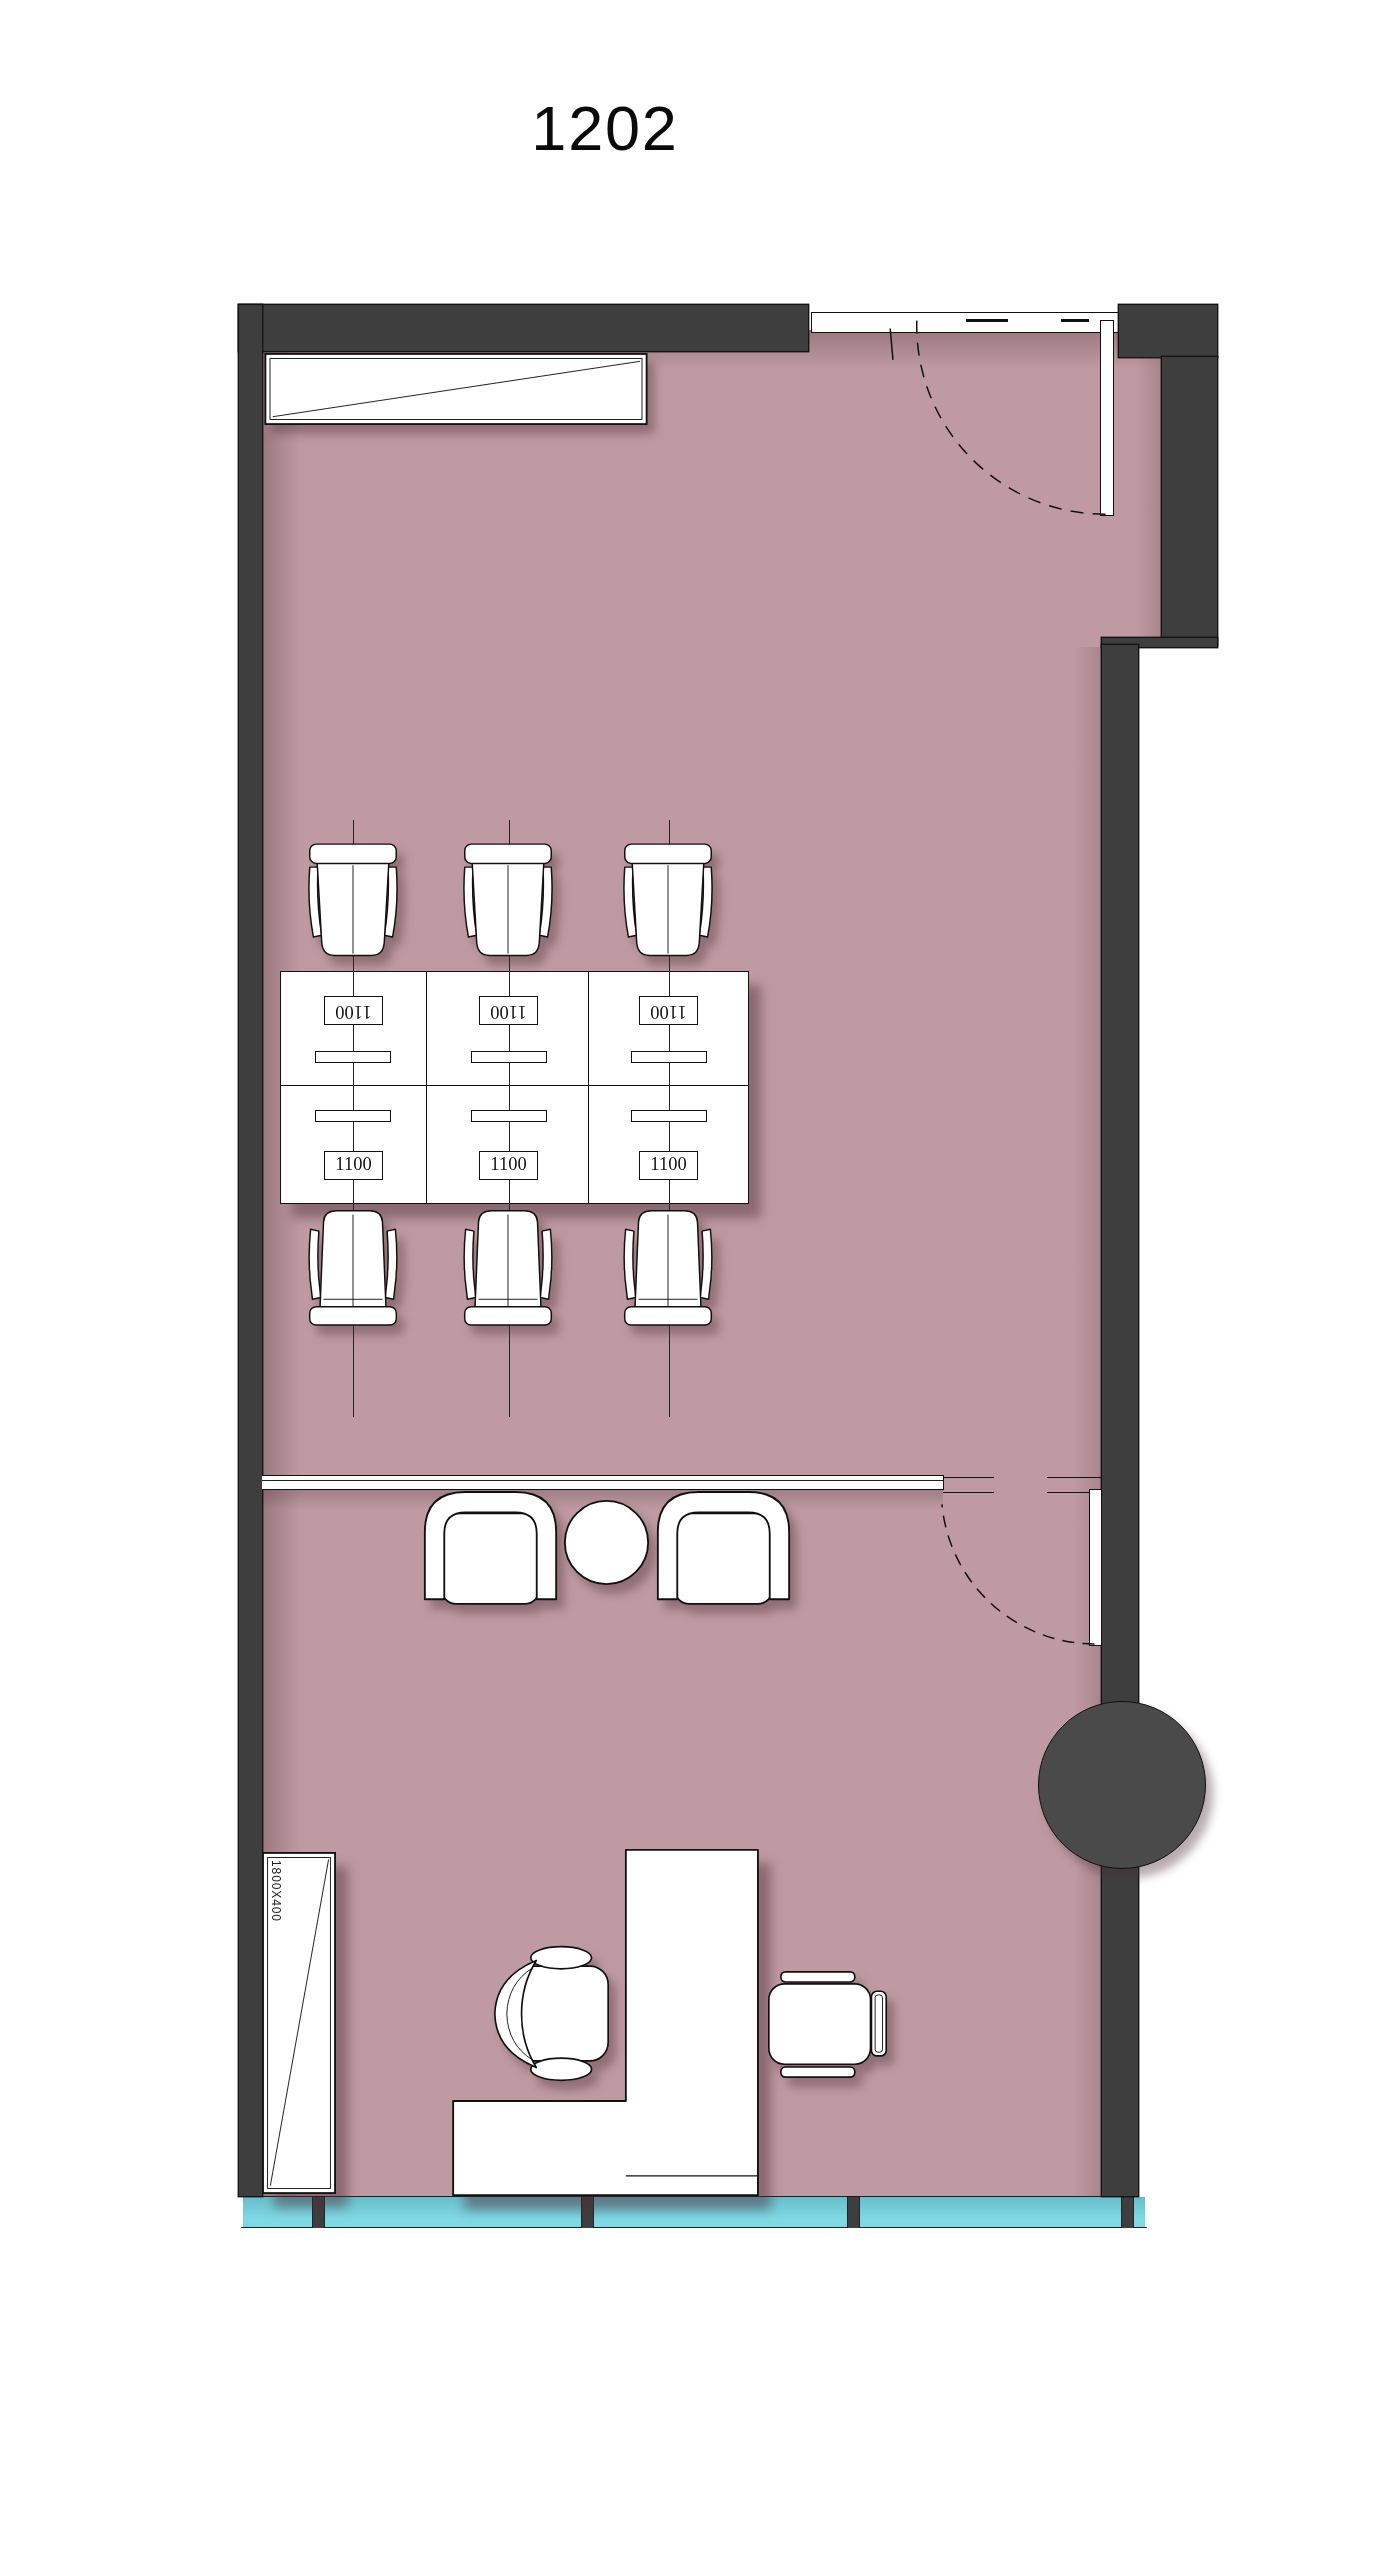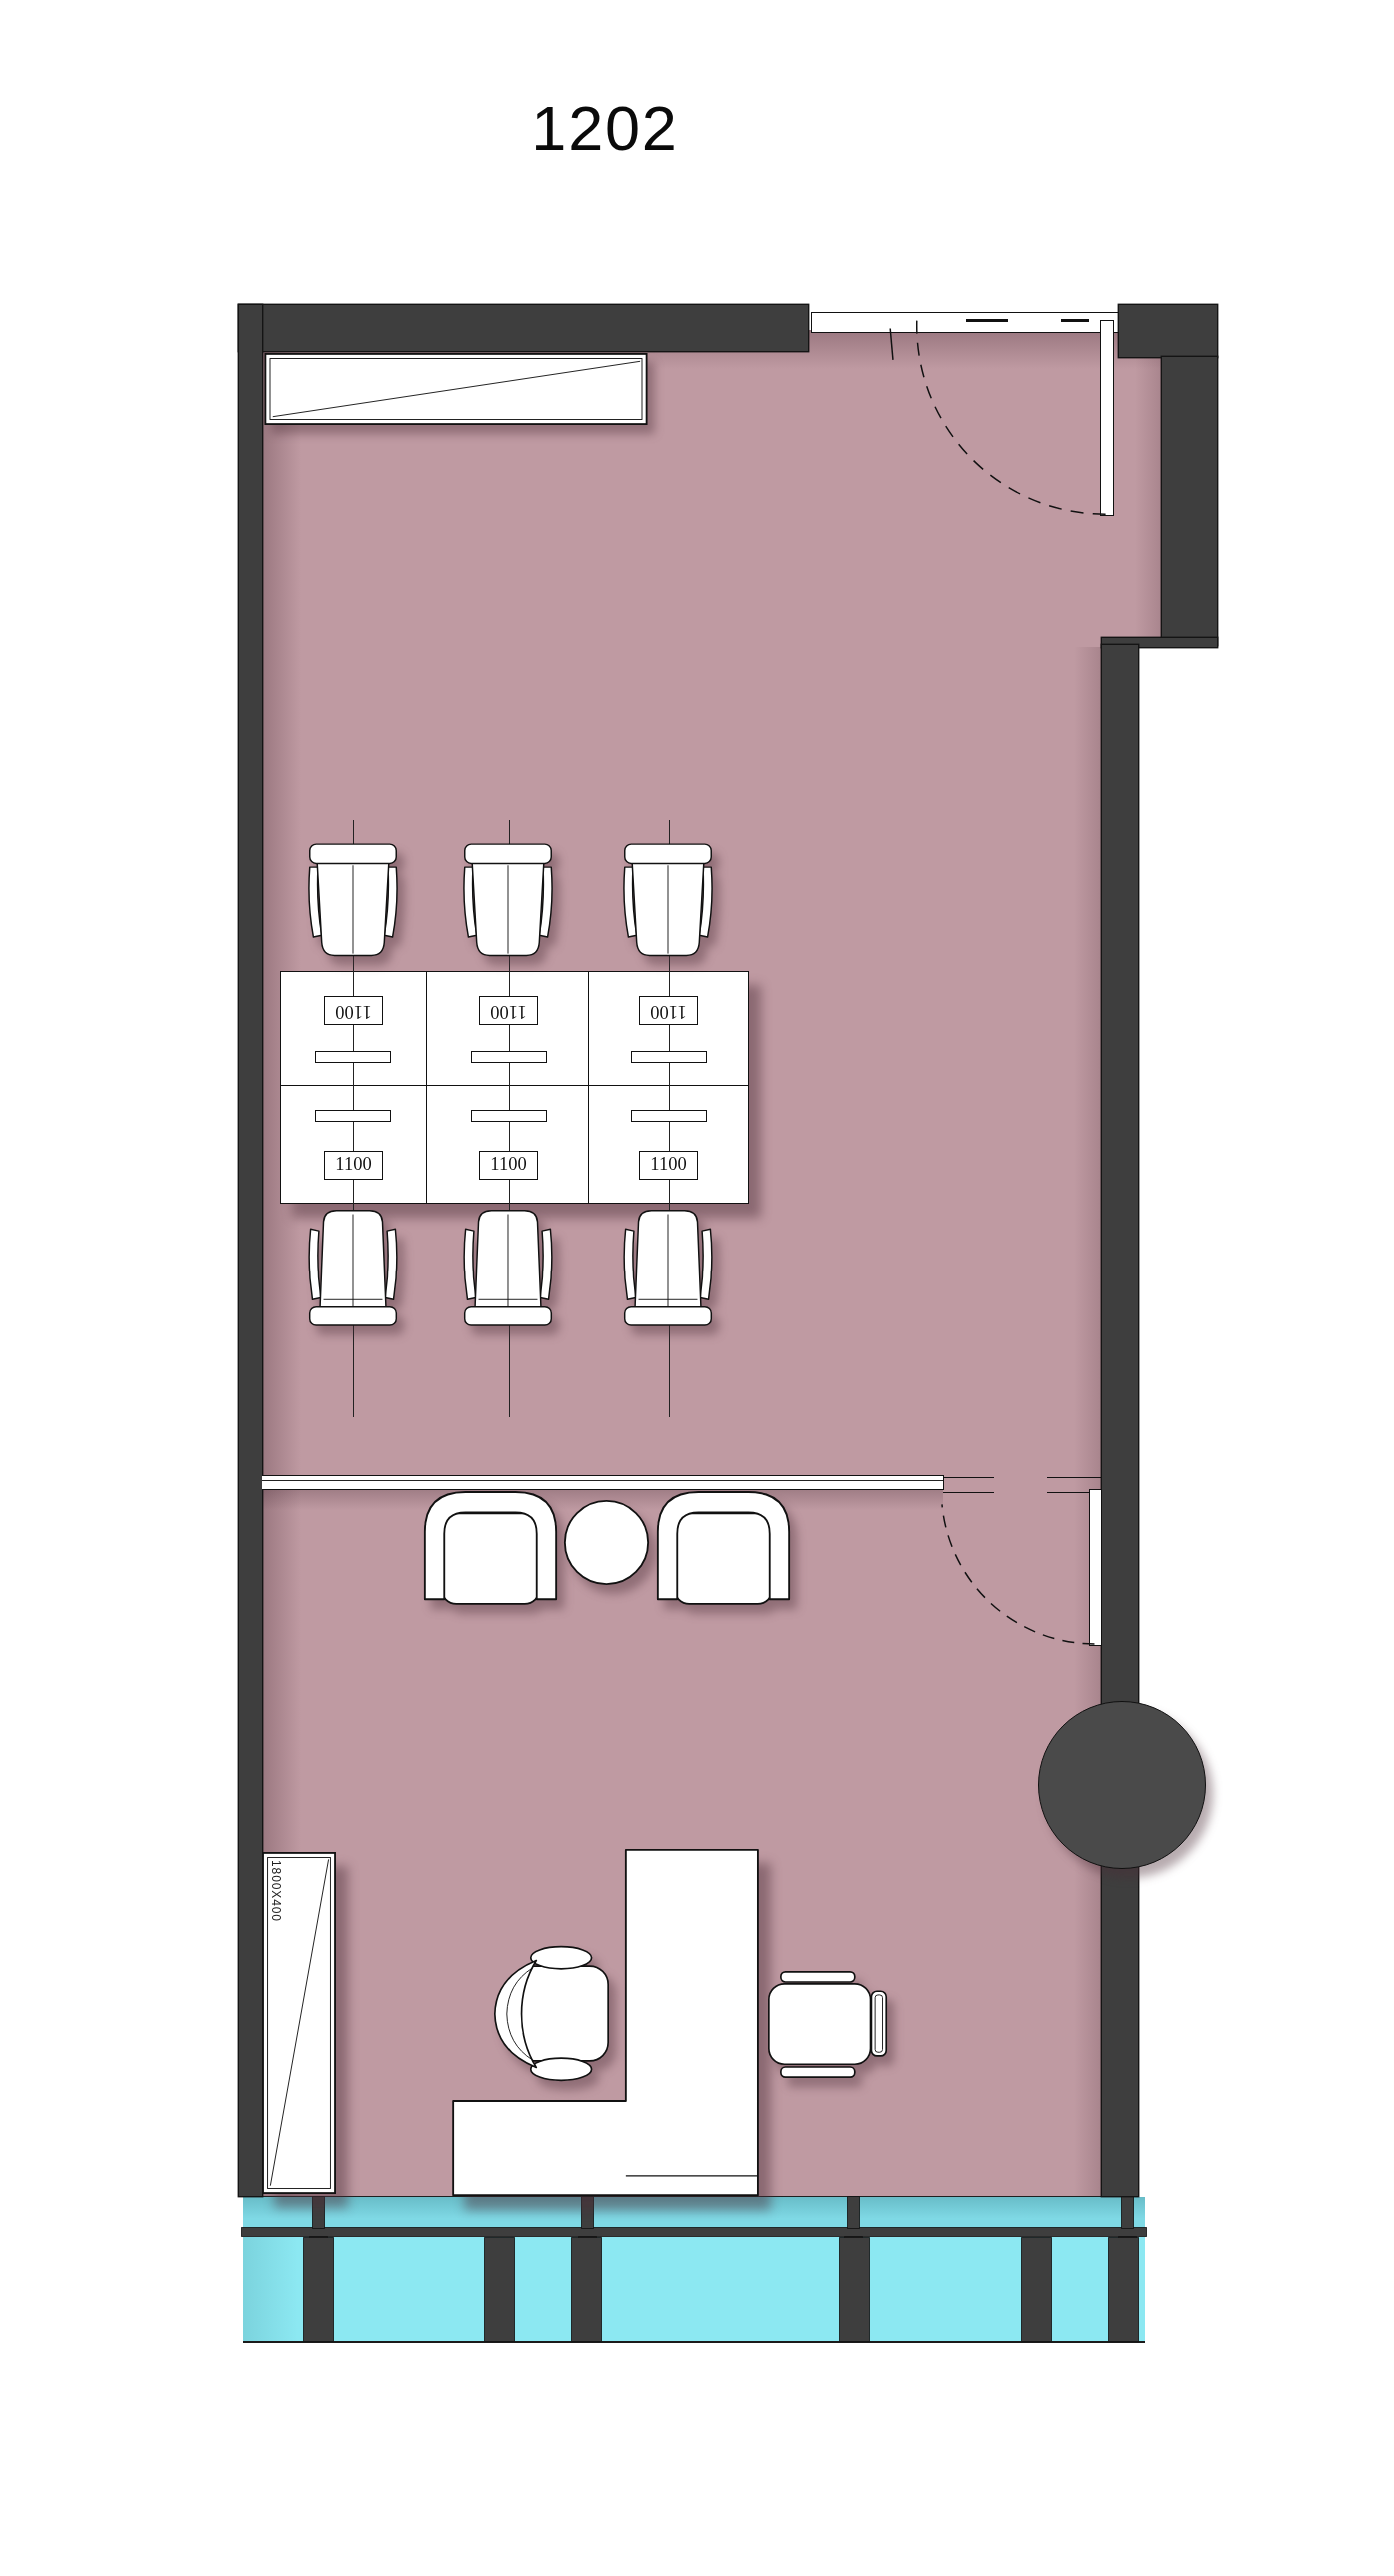--- a/index.html
+++ b/index.html
@@ -1,16 +1,16 @@
 <!DOCTYPE html>
 <html style="--wall: #3e3e3e; --floor: #bf9aa2; --glazing-upper: #7fd9e5; --glazing-lower: #8ce8f2; --column: #4a4a4a; --furniture: #ffffff; --outline: #141414;font-size:15px"><head>
 <meta charset="utf-8">
 <style>
   html,body{margin:0;padding:0;background:#ffffff;}
-  .canvas{position:relative;width:1394px;height:2576px;background:#fff;overflow:hidden;
+  .canvas{position:relative;width:1394px;height:2228px;background:#fff;overflow:hidden;
           font-family:"Liberation Sans",sans-serif;}
   .abs{position:absolute;}
   
   .room-title{left:374px;top:92px;width:462px;text-align:center;
       font-size:63px;letter-spacing:1.8px;color:#0a0a0a;font-family:"Liberation Sans",sans-serif;}
   
   .floor{background-color:var(--floor,#bf9aa2);}
   .floor-a{left:262px;top:330px;width:901px;height:317px;
       background-image:linear-gradient(to bottom,rgba(60,30,40,.28),rgba(60,30,40,0) 39px),
                        linear-gradient(to right,rgba(60,30,40,.28),rgba(60,30,40,0) 39px),

